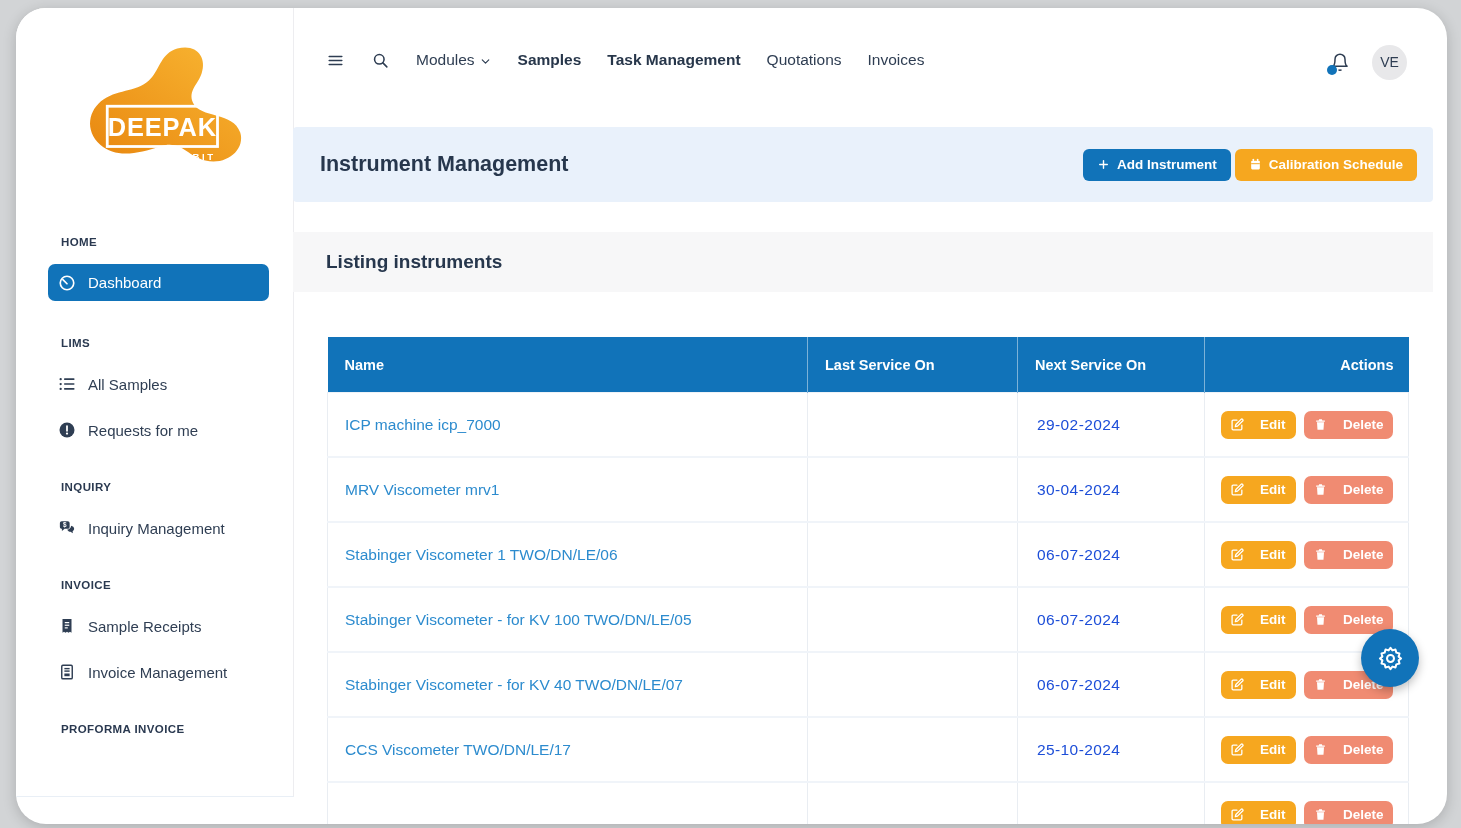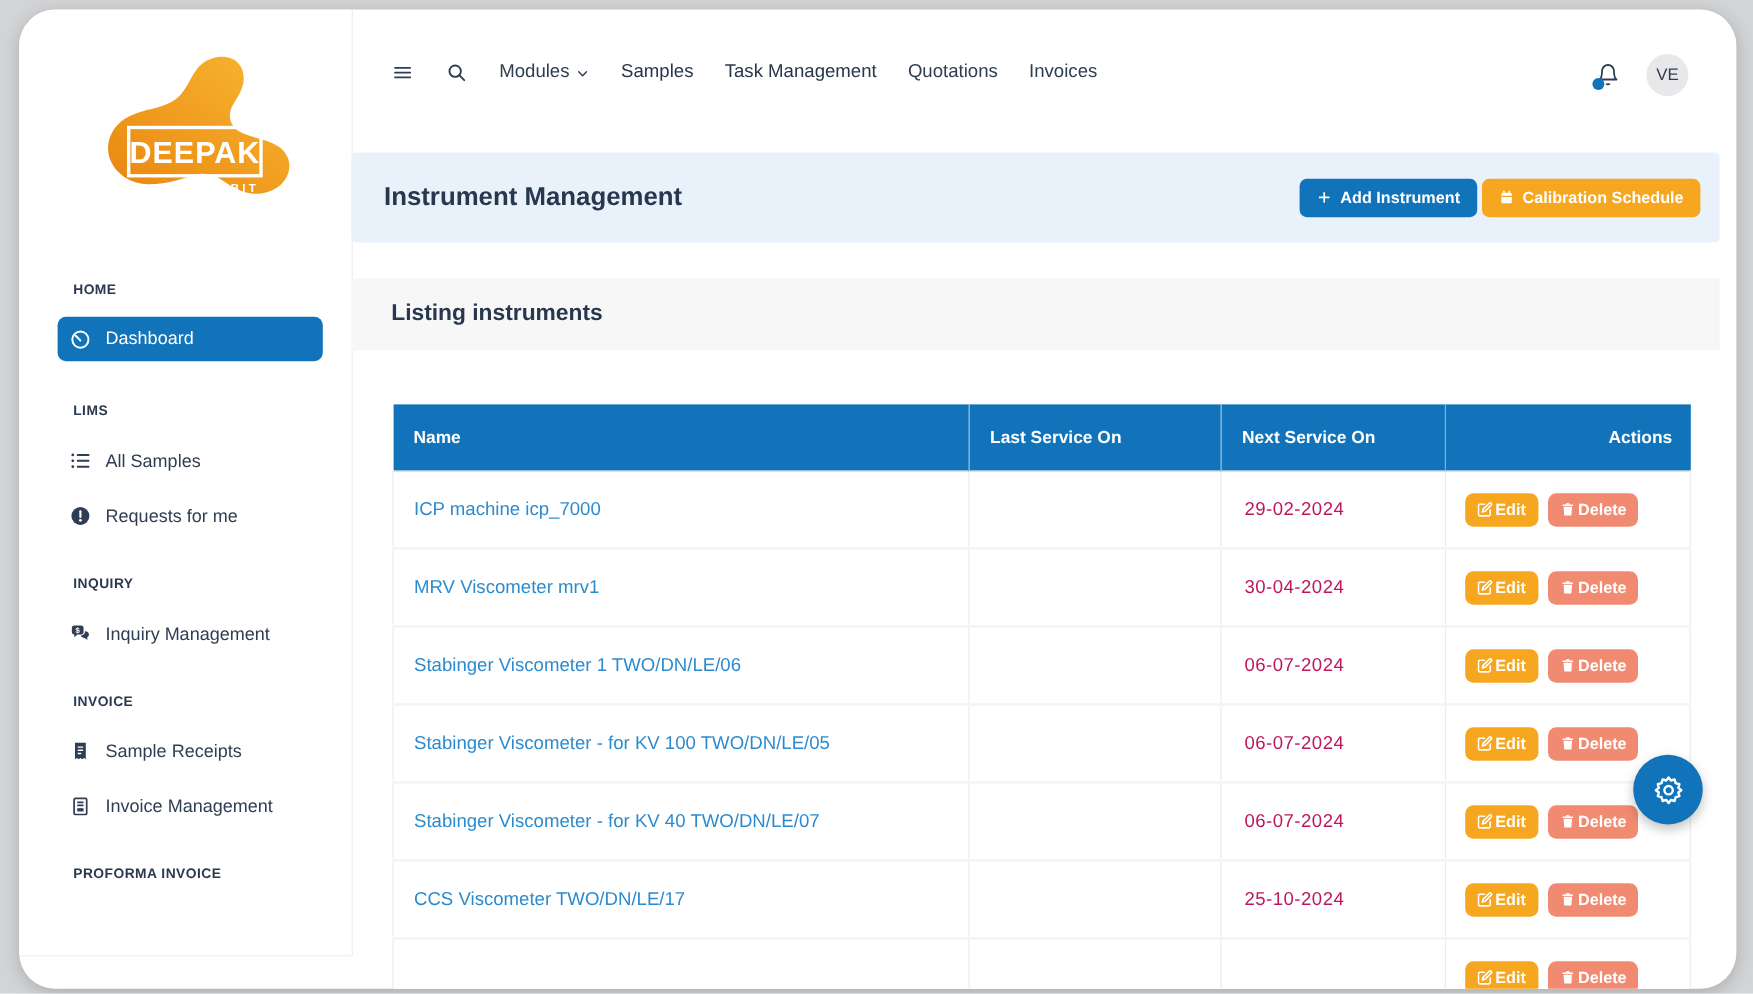--- a/index.html
+++ b/index.html
@@ -37,21 +37,21 @@
   }
   .side-item.active .ico{color:#fff;}
   .ico svg{width:100%;height:100%;display:block;}
   
   .topnav{
     position:absolute;left:310px;top:36px;height:32px;display:flex;align-items:center;gap:26px;
     color:#2e3d52;font-size:15.5px;font-weight:500;
   }
   .topnav .ico{width:19px;height:19px;color:#2e3d52;cursor:pointer;}
   .nav-link{display:flex;align-items:center;gap:4px;cursor:pointer;white-space:nowrap;}
-  .nav-link.bold{font-weight:400;color:#27364a;justify-content:flex-end;}
+  .nav-link.bold{font-weight:700;color:#27364a;justify-content:flex-end;}
   .nav-link .chev{width:13px;height:13px;margin-top:2px;}
   .top-right{position:absolute;top:36px;right:40px;height:36px;display:flex;align-items:center;gap:22px;}
   .bell{position:relative;width:20px;height:21px;color:#2e3d52;cursor:pointer;}
   .bell-badge{
     position:absolute;left:-3px;bottom:-2px;width:10px;height:10px;border-radius:50%;
     background:var(--primary);
   }
   .avatar{
     width:35px;height:35px;border-radius:50%;background:#e8e8ea;color:#2e3d52;
     display:flex;align-items:center;justify-content:center;font-size:14px;cursor:pointer;
@@ -87,24 +87,24 @@
     text-align:left;padding:0 0 0 17px;
   }
   thead th + th{border-left:1px solid rgba(255,255,255,.45);}
   thead th:last-child{text-align:right;padding:0 15px 0 0;}
   tbody td{
     background:#fff;height:63px;border:1px solid #e9edf2;border-top:none;
     border-bottom:2px solid #f0f4f9;padding:0 0 0 17px;
   }
   tbody tr:first-child td{border-top:1px solid #eef2f7;}
   td.name-cell a{color:var(--link-blue);font-size:15.5px;text-decoration:none;cursor:pointer;}
-  td.date-cell{color:#be185d;font-size:15.5px;letter-spacing:.4px;padding-left:19px;}
+  td.date-cell{color:#1d4ed8;font-size:15.5px;letter-spacing:.4px;padding-left:19px;}
   td.actions-cell{padding-left:16px;}
   .row-btn{
-    display:inline-flex;align-items:center;gap:2px;border:none;cursor:pointer;height:28px;
+    display:inline-flex;align-items:center;gap:16px;border:none;cursor:pointer;height:28px;
     padding:0 10px;border-radius:7px;color:#fff;font-size:13.5px;font-weight:600;
     font-family:"Liberation Sans", sans-serif;vertical-align:middle;
   }
   .row-btn .ico{width:13px;height:13px;color:#fff;}
   .btn-edit{background:var(--accent-orange);margin-right:4px;}
   .btn-delete{background:var(--delete-salmon);}
   
   .fab{
     position:absolute;left:1345px;top:621px;width:58px;height:58px;border-radius:50%;
     background:var(--primary);border:none;cursor:pointer;display:flex;align-items:center;justify-content:center;

